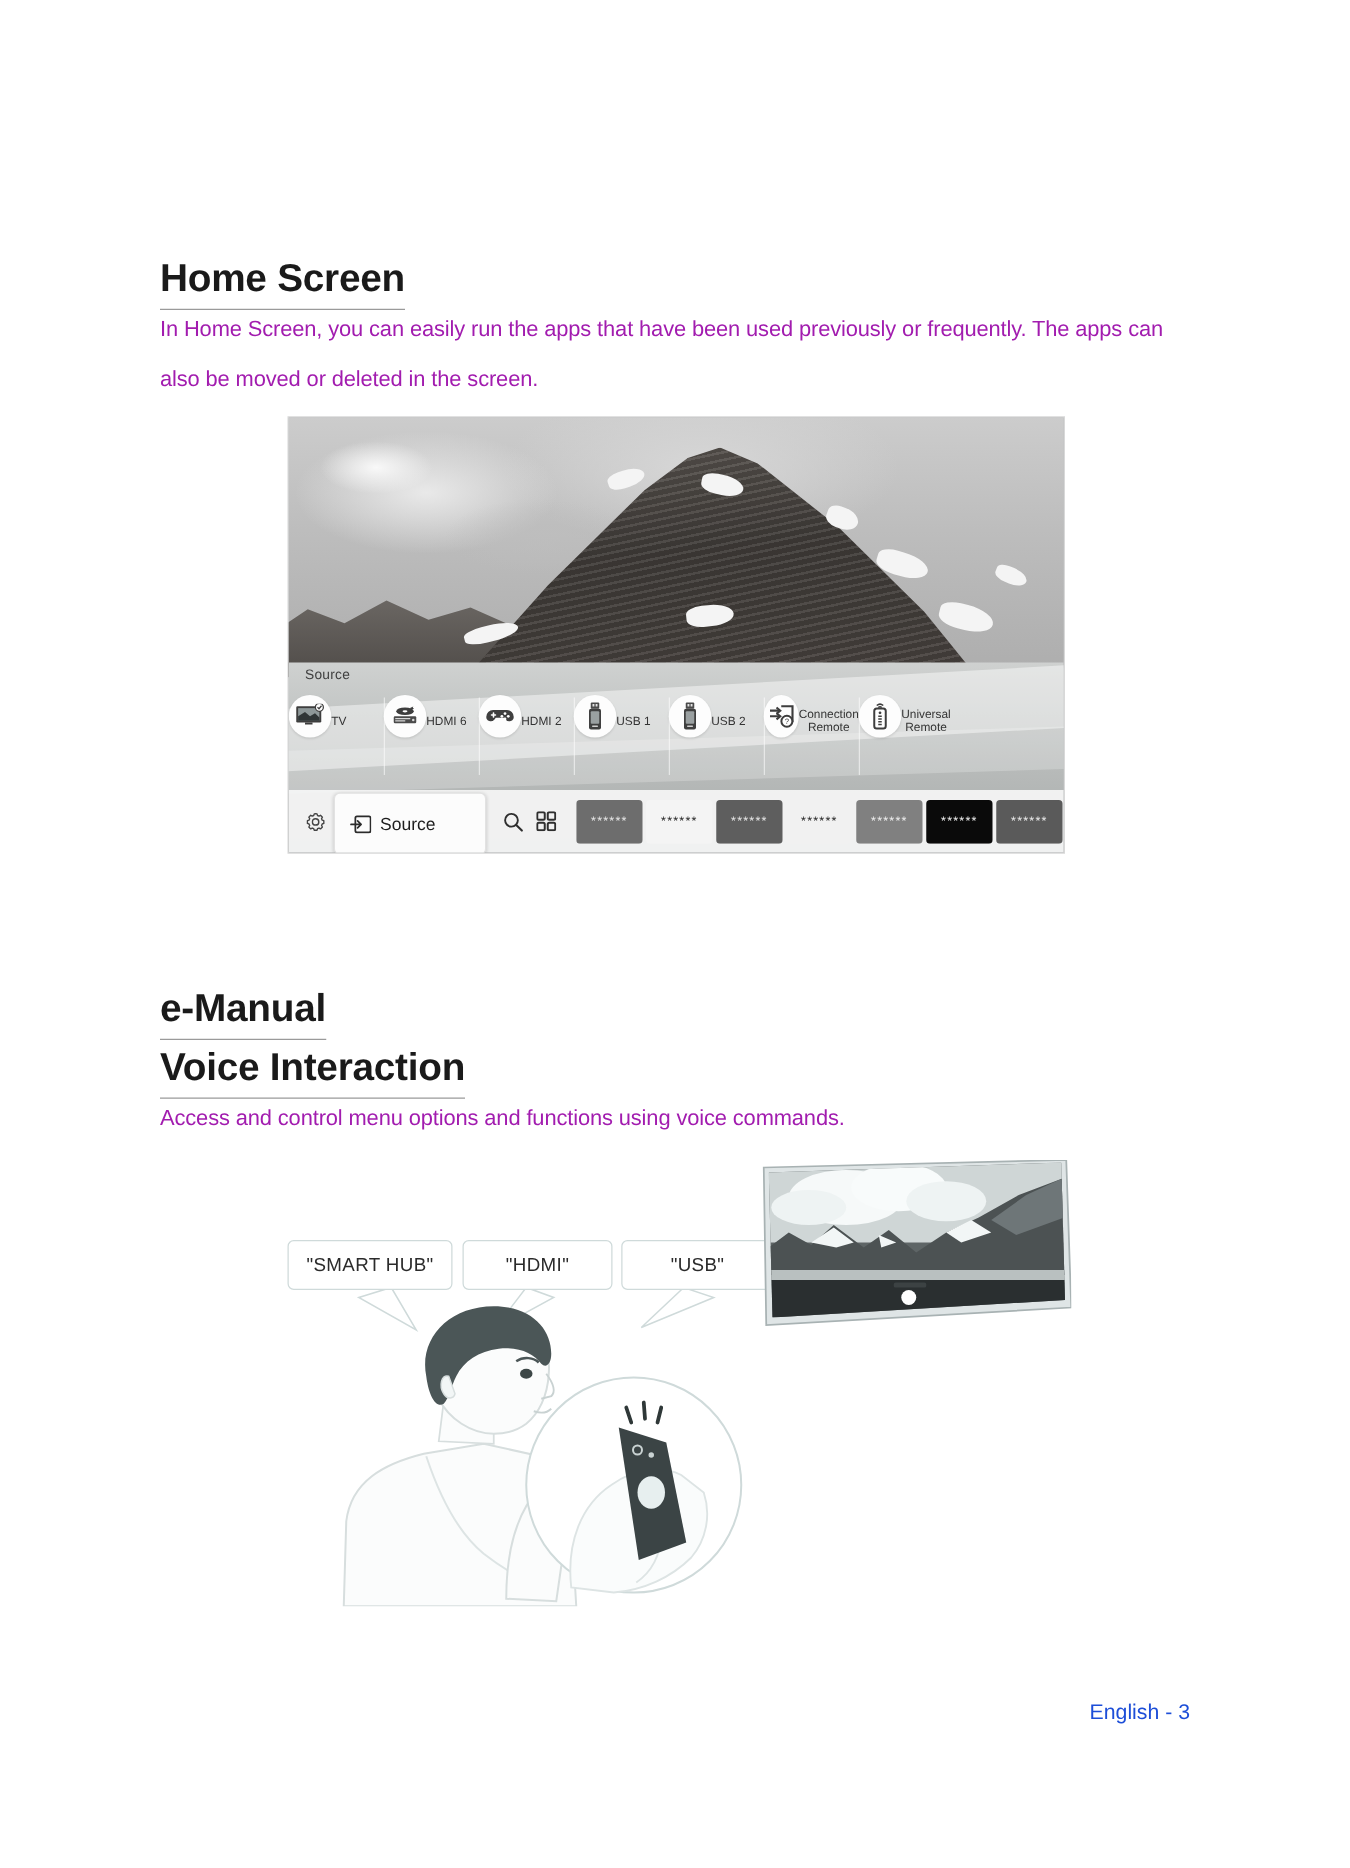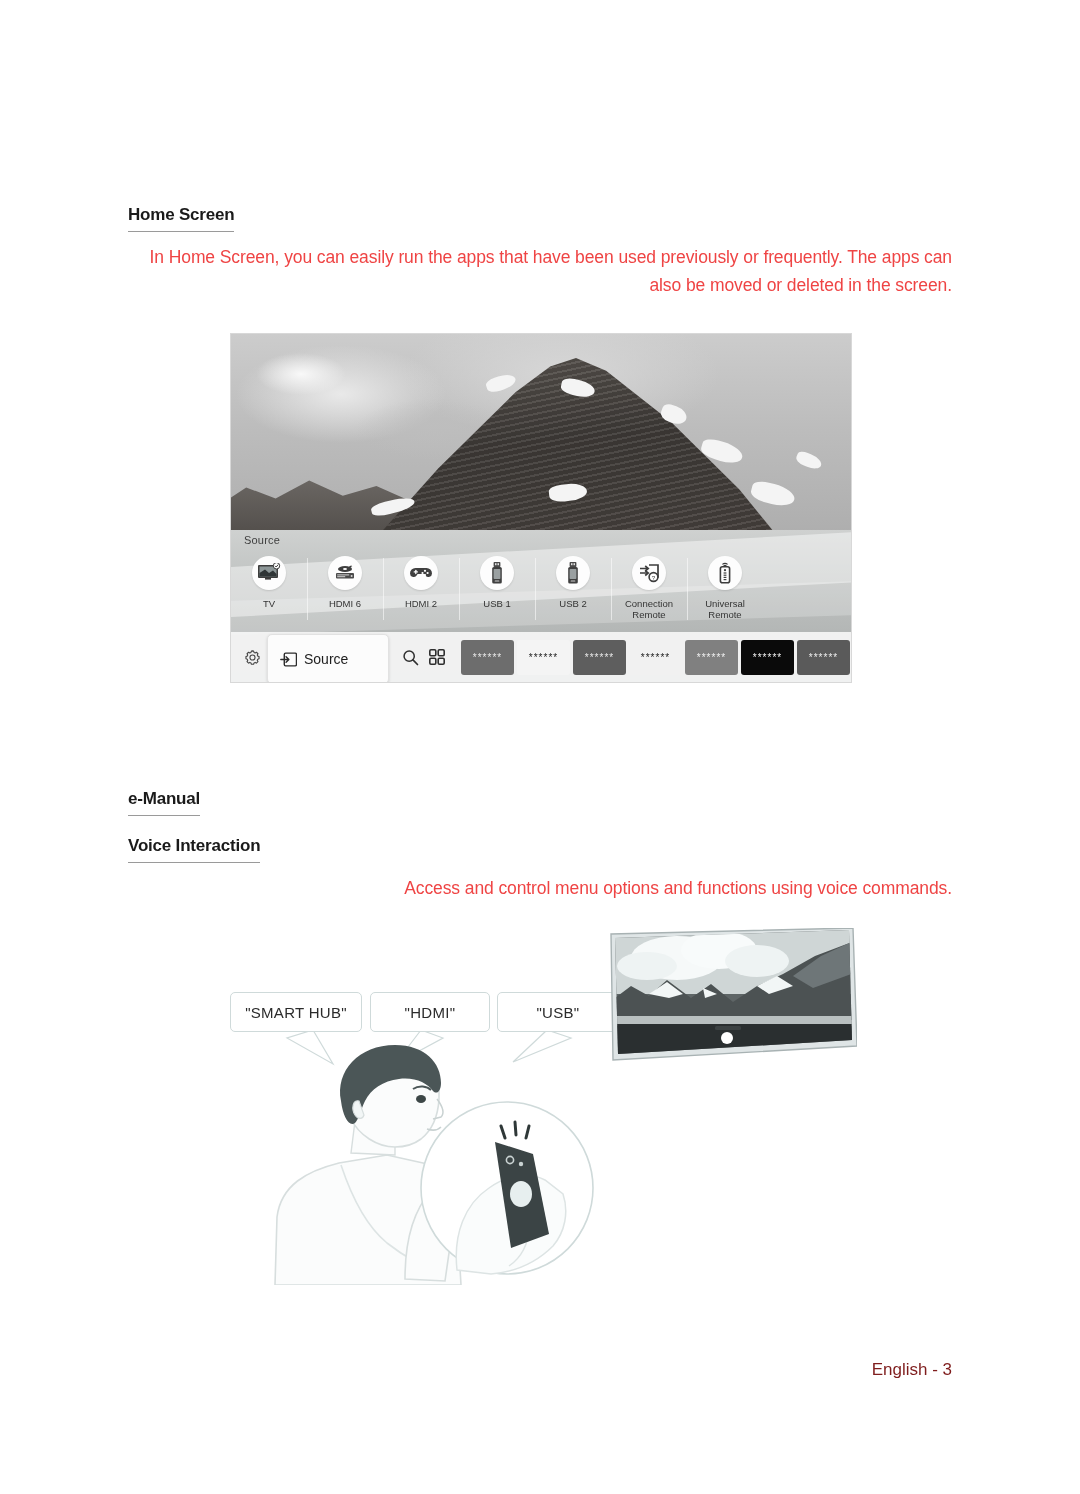--- a/index.html
+++ b/index.html
@@ -31,55 +31,54 @@
     font-weight: bold;
     letter-spacing: -0.6px;
     color: #1a1a1a;
     line-height: 1.1;
     white-space: nowrap;
   }
 
   .h2 {
     position: absolute;
     left: 128px;
-    font-size: 17px;
+    font-size: 31px;
     font-weight: bold;
     color: #1a1a1a;
     letter-spacing: -0.2px;
     padding-bottom: 6px;
     border-bottom: 1.5px solid #9a9a9a;
     white-space: nowrap;
     line-height: 1.15;
   }
   #h2-home   { top: 205px; }
   #h2-emanual{ top: 746px; margin-top: 43px; }
   #h2-voice  { top: 836px; }
 
   .body-text {
     position: absolute;
     left: 128px;
     width: 824px;
     font-size: 17.5px;
-    line-height: 28px;
-    color: #ef4444;
+    line-height: 40px;
+    color: #a21caf;
     letter-spacing: -0.1px;
-    text-align: right;
   }
   #p-home    { top: 243px; }
   #p-emanual { top: 785px; }
   #p-voice   { top: 874px; }
 
   .footer {
     position: absolute;
     left: 0;
     top: 1360px;
     width: 952px;
     text-align: right;
     font-size: 17px;
-    color: #7f1d1d;
+    color: #1d4ed8;
   }
 
   
   .tv-capture {
     position: absolute;
     left: 231px;
     top: 334px;
     width: 620px;
     height: 348px;
     overflow: hidden;
@@ -174,21 +173,21 @@
     top: 222px;
     height: 72px;
     display: flex;
     align-items: flex-start;
     z-index: 4;
   }
   .source-item {
     width: 76px;
     flex: 0 0 76px;
     display: flex;
-    flex-direction: column;
+    flex-direction: row;
     align-items: center;
     position: relative;
   }
   .source-item + .source-item:before {
     content: "";
     position: absolute;
     left: 0; top: 2px;
     width: 1px; height: 62px;
     background: rgba(255,255,255,.55);
   }

